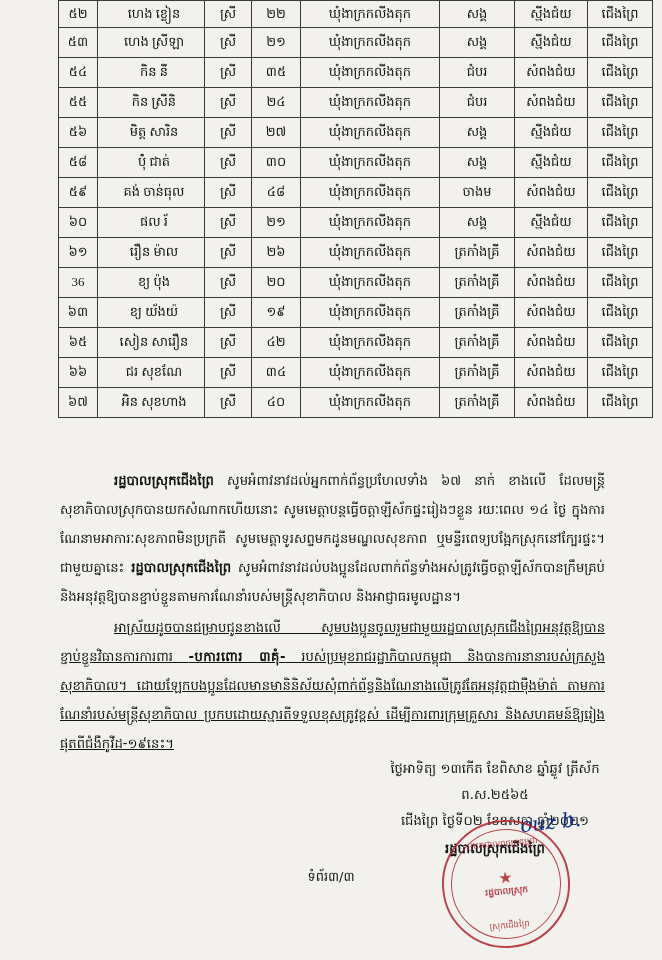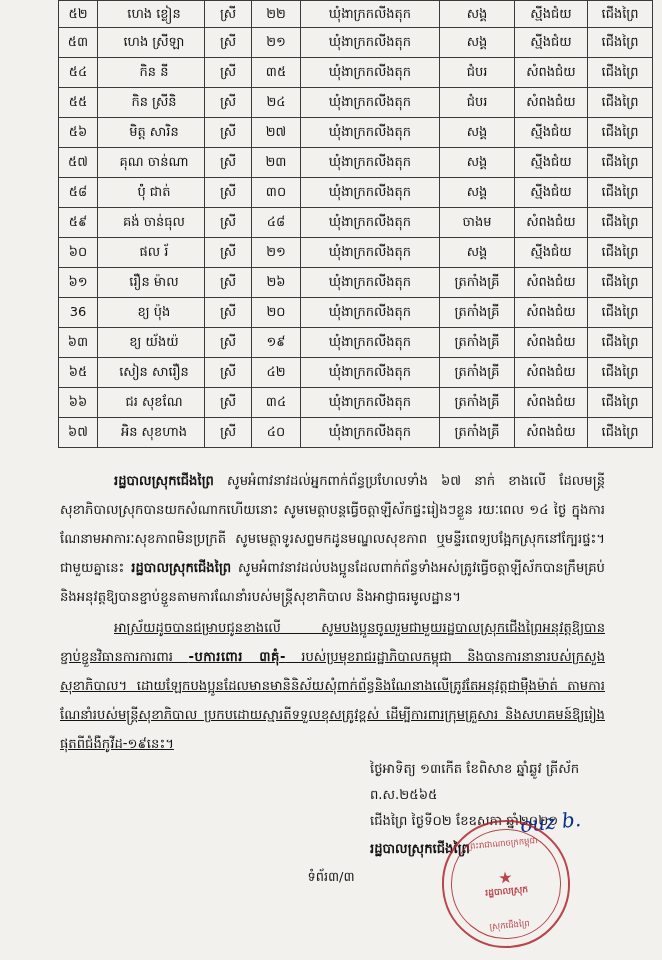--- a/index.html
+++ b/index.html
@@ -21,20 +21,21 @@
     position: absolute;
     left: 58px;
     top: 0px;
     width: 548px;
   }
   table.roster {
     border-collapse: collapse;
     width: 100%;
     table-layout: fixed;
     font-size: 13px;
+    font-family: Liberation Serif, serif;
   }
   table.roster td {
     border: 1px solid #3a3a3a;
     height: 29px;
     text-align: center;
     vertical-align: middle;
     padding: 0 2px;
     line-height: 1.15;
     white-space: nowrap;
     overflow: hidden;
@@ -66,21 +67,21 @@
   .para + .para { margin-top: 2px; text-decoration: underline; }
   .bold { font-weight: bold; }
   .spaced { letter-spacing: 0.5px; }
 
   
   .sign-block {
     position: absolute;
     left: 370px;
     top: 756px;
     width: 250px;
-    text-align: left;
+    text-align: center;
     font-size: 13.2px;
     line-height: 26px;
     color: #141414;
   }
   .sign-line2 { margin-top: 0px; }
   .sign-title { margin-top: 2px; font-weight: bold; }
   .handwriting {
     position: absolute;
     left: 520px;
     top: 810px;
@@ -212,30 +213,20 @@
           <td class="c-no">៥៦</td>
           <td class="c-name">មិត្ត សារិន</td>
           <td class="c-sex">ស្រី</td>
           <td class="c-age">២៧</td>
           <td class="c-addr">ឃុំងាក្រកលីងតុក</td>
           <td class="c-job">សង្គ</td>
           <td class="c-dose">ស្មីងជំយ</td>
           <td class="c-place">ជើងព្រៃ</td>
         </tr>
 
-        <tr>
-          <td class="c-no">៥៧</td>
-          <td class="c-name">គុណ ចាន់ណា</td>
-          <td class="c-sex">ស្រី</td>
-          <td class="c-age">២៣</td>
-          <td class="c-addr">ឃុំងាក្រកលីងតុក</td>
-          <td class="c-job">សង្គ</td>
-          <td class="c-dose">ស្មីងជំយ</td>
-          <td class="c-place">ជើងព្រៃ</td>
-        </tr>
 
         <tr>
           <td class="c-no">៥៨</td>
           <td class="c-name">ប៉ុំ ជាត់</td>
           <td class="c-sex">ស្រី</td>
           <td class="c-age">៣០</td>
           <td class="c-addr">ឃុំងាក្រកលីងតុក</td>
           <td class="c-job">សង្គ</td>
           <td class="c-dose">ស្មីងជំយ</td>
           <td class="c-place">ជើងព្រៃ</td>

